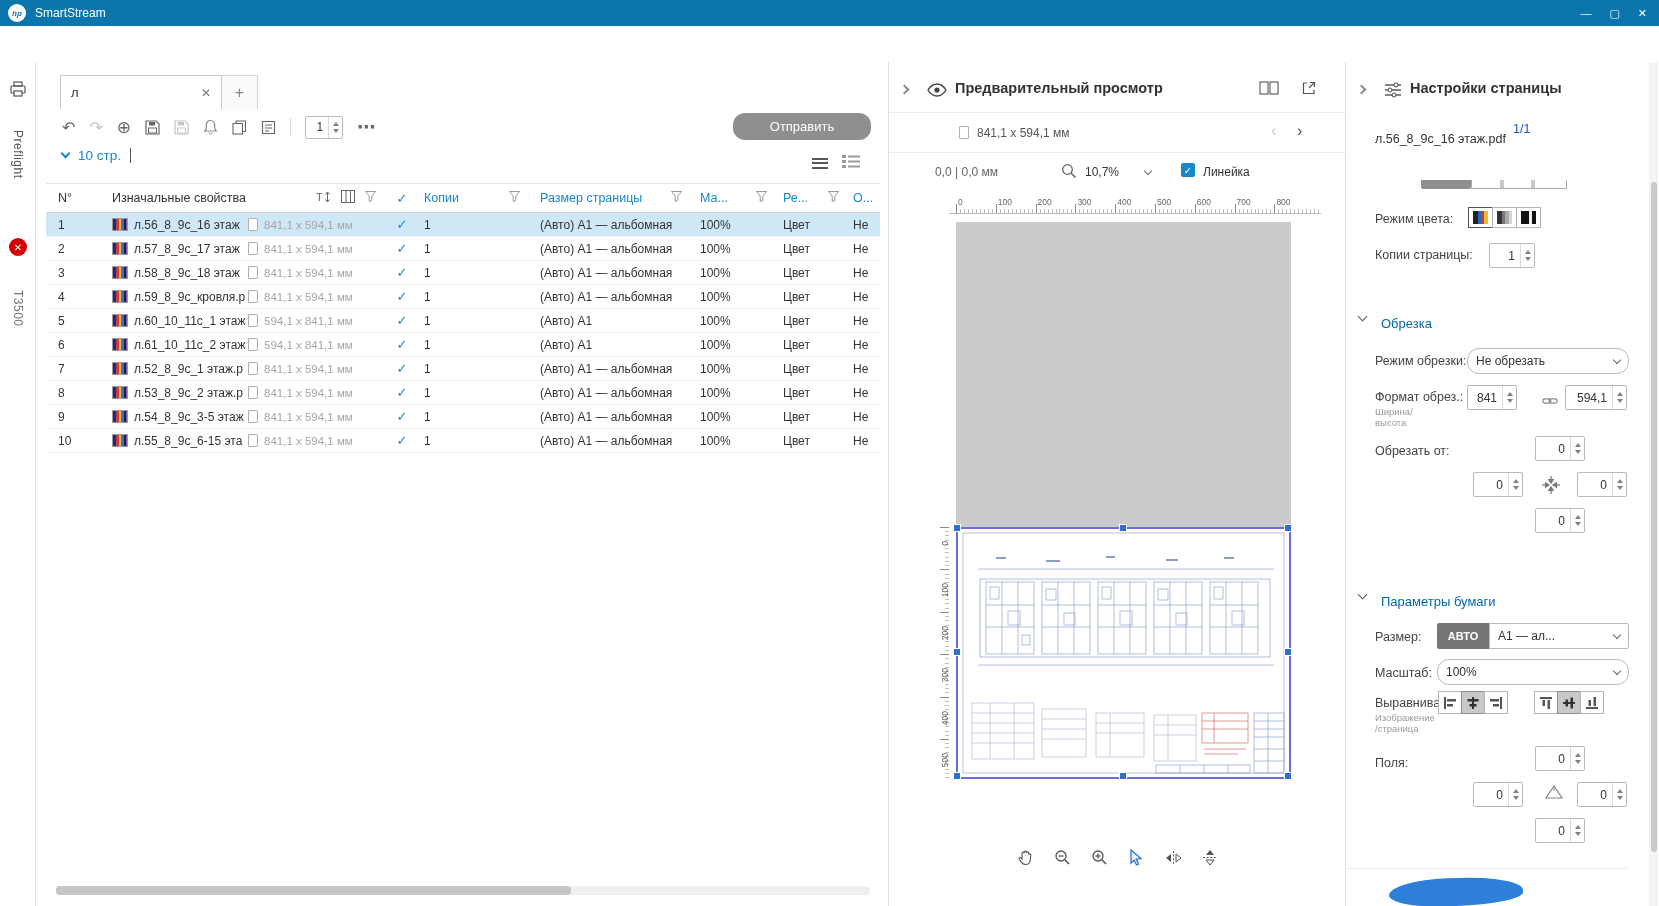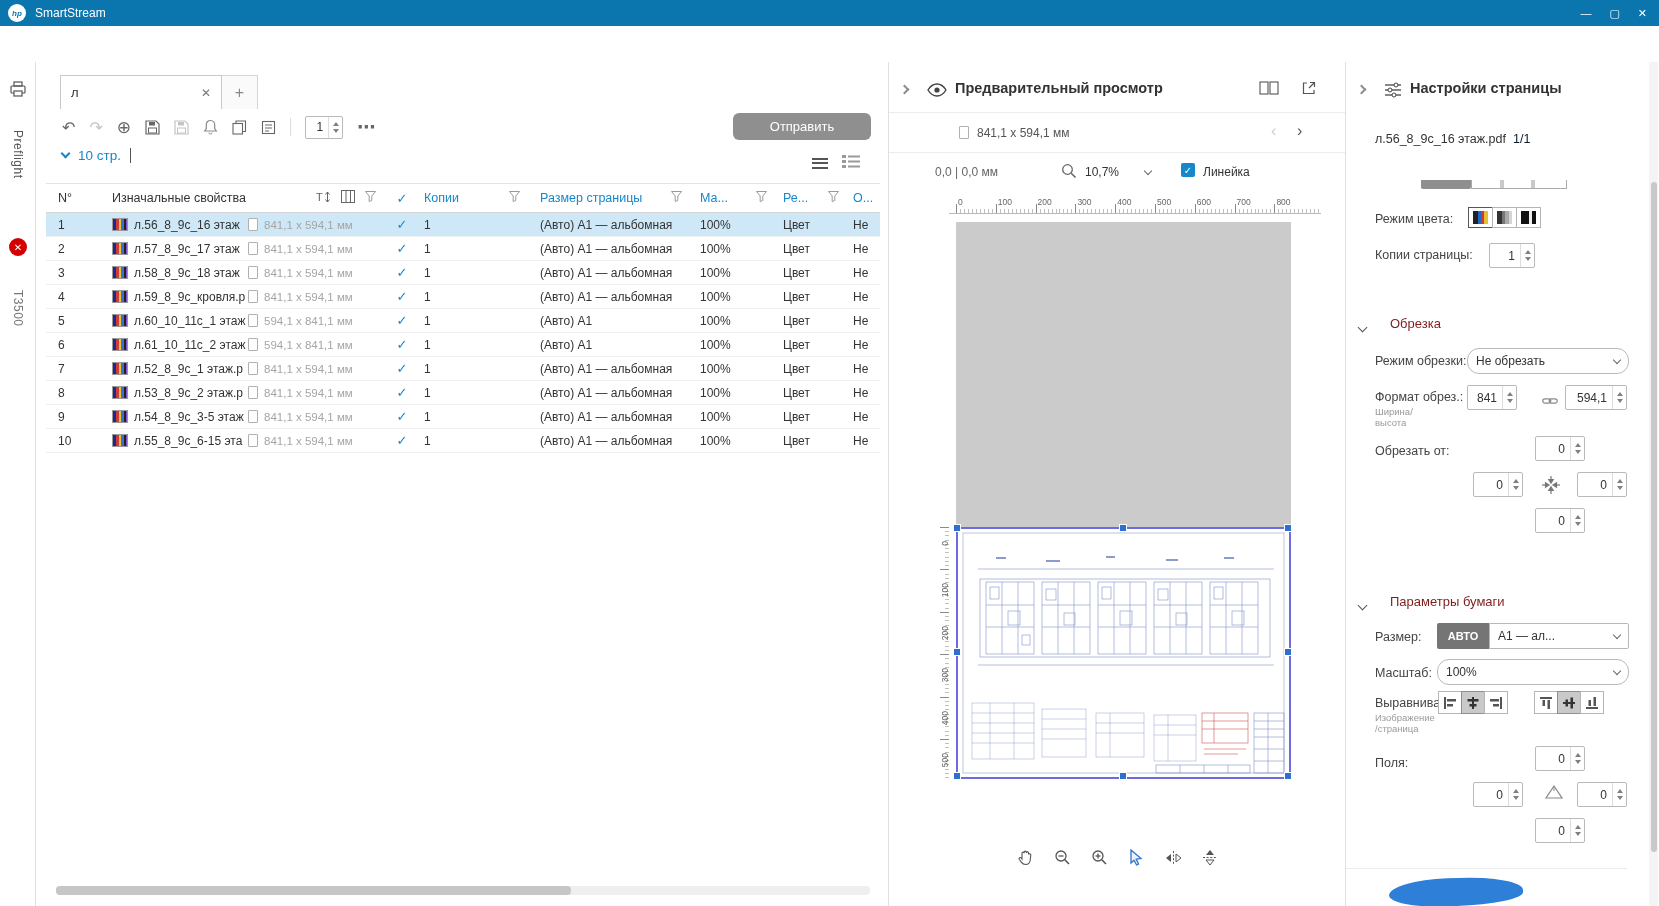--- a/index.html
+++ b/index.html
@@ -26,21 +26,21 @@
   .rail{position:absolute;left:0;top:62px;width:36px;height:844px;background:#fff;border-right:1px solid #e0e0e0}
   .vtext{writing-mode:vertical-rl;font-size:12px;letter-spacing:.5px}
   .errbadge{position:absolute;left:9px;top:176px;width:18px;height:18px;border-radius:50%;background:#d40000;color:#fff;font-size:10px;display:flex;align-items:center;justify-content:center}
   
   .main{position:absolute;left:36px;top:62px;width:852px;height:844px;background:#fff}
   .tab{position:absolute;left:24px;top:13px;width:162px;height:34px;background:#fff;border:1px solid #c9c9c9;border-bottom:none;display:flex;align-items:center;padding:0 10px;font-size:13px;color:#333}
   .plustab{position:absolute;left:186px;top:13px;width:36px;height:34px;border:1px solid #d5d5d5;border-left:none;border-bottom:none;display:flex;align-items:center;justify-content:center;font-size:16px;color:#888;background:#fafafa}
   .toolbar{position:absolute;left:26px;top:52px;display:flex;align-items:center;gap:14px;height:26px}
   .tbico{display:flex;align-items:center;justify-content:center;font-size:16px;color:#666}
   .tbico.dis{color:#c4c4c4}
-  .sendbtn{position:absolute;left:697px;top:51px;width:138px;height:27px;background:#8f8f8f;color:#fff;font-size:13px;display:flex;align-items:center;justify-content:center;border-radius:6px}
+  .sendbtn{position:absolute;left:697px;top:51px;width:138px;height:27px;background:#8f8f8f;color:#fff;font-size:13px;display:flex;align-items:center;justify-content:center;border-radius:12px}
   .pagesrow{position:absolute;left:26px;top:86px;display:flex;align-items:center;gap:9px}
   .pageslabel{color:#1687c9;font-size:13.5px}
   .caret{width:1px;height:15px;background:#555}
   .viewicons{position:absolute;left:776px;top:92px;display:flex;gap:14px;align-items:center}
   .listico i{display:block;width:16px;height:2px;background:#555;margin:2.5px 0}
   
   .table{position:absolute;left:10px;top:121px;width:834px}
   .thead{display:flex;height:30px;border-top:1px solid #e3e3e3;border-bottom:1px solid #d5d5d5;align-items:center}
   .hc{display:flex;align-items:center;height:100%;font-size:12.5px;color:#333}
   .acc{color:#1687c9}
@@ -88,21 +88,21 @@
   .sb{width:14px;border-left:1px solid #dcdcdc;display:flex;flex-direction:column;align-items:center;justify-content:center;gap:3px}
   .sb .up{width:0;height:0;border:3px solid transparent;border-bottom:4px solid #808080}
   .sb .dn{width:0;height:0;border:3px solid transparent;border-top:4px solid #808080}
   .dd{position:absolute;height:26px;border:1px solid #b9b9b9;background:#fff;border-radius:12px;display:flex;align-items:center;justify-content:space-between;padding:0 8px;font-size:12px;color:#333}
   .cmbtn{width:25px;height:21px;border:1px solid #b5b5b5;background:#fff;display:flex;align-items:center;justify-content:center;margin-left:-1px}
   .cmbtn.on{border:1.5px solid #555}
   .cmg{width:15px;height:13px}
   .albtn{width:24px;height:23px;border:1px solid #b5b5b5;background:#fff;display:flex;align-items:center;justify-content:center;margin-left:-1px}
   .albtn.on{background:#c9c9c9;border-color:#8f8f8f}
   .autobtn{position:absolute;width:52px;height:26px;background:#757575;color:#fff;font-size:11px;font-weight:bold;display:flex;align-items:center;justify-content:center;border-radius:2px 0 0 2px}
-  .secthead{position:absolute;display:flex;align-items:flex-end;gap:24px;font-size:13px;color:#7f1d1d}
+  .secthead{position:absolute;display:flex;align-items:flex-start;gap:15px;font-size:13px;color:#0369a1}
   .vscroll{position:absolute;left:303px;top:0;width:9px;height:844px;background:#f4f4f4}
   .vscroll .thm{position:absolute;left:1.5px;top:120px;width:6px;height:670px;background:#c9c9c9;border-radius:3px}
   .scribble{position:absolute;left:43px;top:816px;width:134px;height:28px;background:#2e7fd8;border-radius:48% 52% 55% 45%/60% 55% 45% 50%;transform:rotate(-2deg)}
 </style>
 </head>
 <body>
 
 <div id="app">
 
   <div class="titlebar">
@@ -660,21 +660,21 @@
           <g fill="#fff" stroke="#444">
             <circle cx="12" cy="3" r="2"></circle>
             <circle cx="6" cy="8" r="2"></circle>
             <circle cx="10" cy="13" r="2"></circle>
           </g>
         </svg>
     </span>
     <span class="ptitle" style="position:absolute;left:64px;top:18px">Настройки страницы</span>
 
     <span style="position:absolute;left:29px;top:70px;font-size:12.5px;color:#333">л.56_8_9с_16 этаж.pdf</span>
-    <span style="position:absolute;left:167px;top:70px;font-size:12.5px;color:#0f172a">1/1</span>
+    <span style="position:absolute;left:167px;top:60px;font-size:12.5px;color:#1d4ed8">1/1</span>
 
     <div style="position:absolute;left:75px;top:118px;width:146px;height:9px;display:flex">
       <div style="width:50px;background:#8f8f8f;border-radius:0 0 2px 2px"></div>
       <div style="width:96px;border:1px solid #ababab;border-top:none;background:linear-gradient(to right,#fff 0 30%,#c9c9c9 30% 34%,#fff 34% 63%,#c9c9c9 63% 67%,#fff 67%)"></div>
     </div>
 
     <span class="lbl" style="left:29px;top:150px">Режим цвета:</span>
     <div style="position:absolute;left:123px;top:145px;display:flex">
       <span class="cmbtn on">
           <span class="cmg" style="background:linear-gradient(to right,#222 0 34%,#2466c6 34% 53%,#cc3a3a 53% 72%,#e7c032 72% 100%)"></span>

